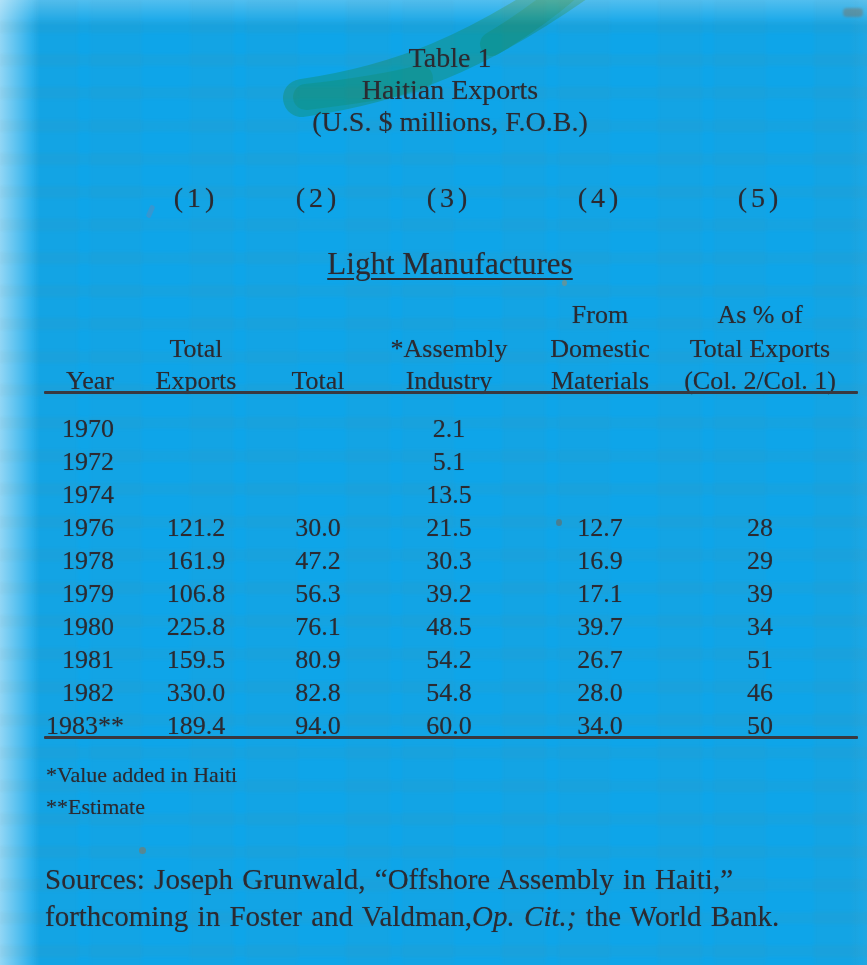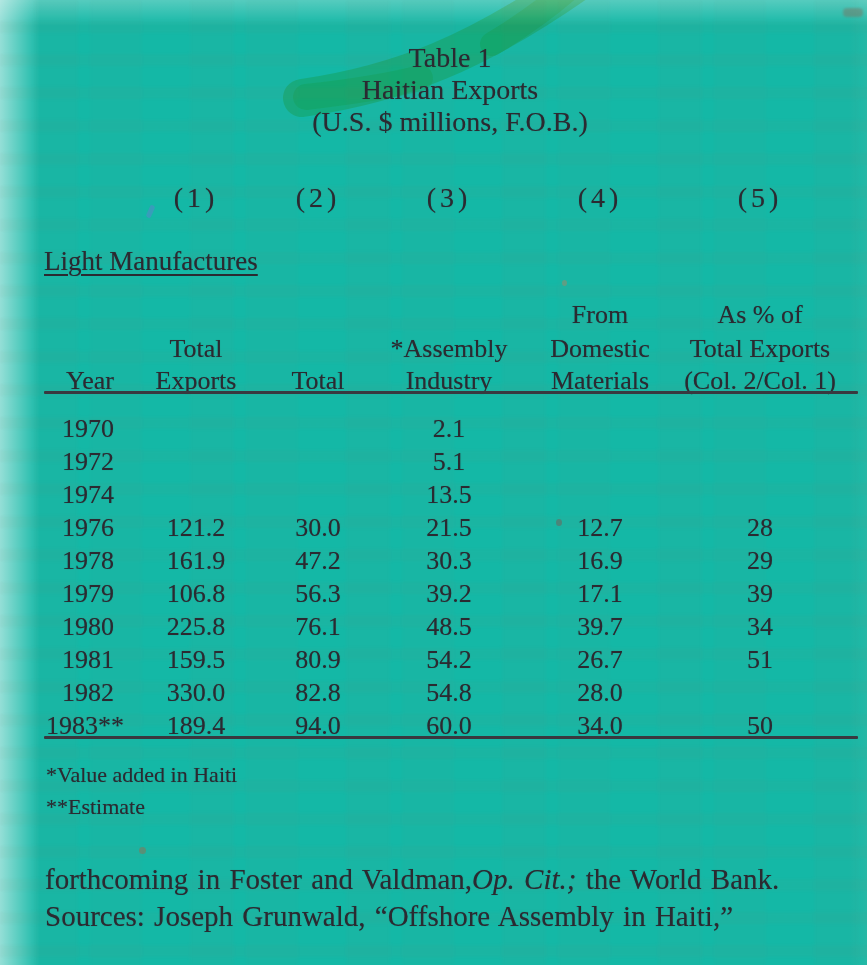--- a/index.html
+++ b/index.html
@@ -1,18 +1,18 @@
 <!DOCTYPE html>
 <html><head>
 <meta charset="utf-8">
 <style>
   html,body { margin:0; padding:0; background:#d8d4cb; }
   .page {
     position:relative; width:867px; height:965px; overflow:hidden;
-    background:#14b8a6;
+    background:#0ea5e9;
     font-family:"Liberation Serif", serif;
     color:#2b2a31;
   }
   .page::before {
     content:""; position:absolute; inset:0; z-index:0; pointer-events:none;
     background:
       linear-gradient(90deg, rgba(255,255,255,.55) 0px, rgba(255,255,255,0) 40px),
       linear-gradient(180deg, rgba(255,255,255,.28) 0px, rgba(255,255,255,0) 26px),
       linear-gradient(270deg, rgba(190,180,158,.10) 0px, rgba(190,180,158,0) 18px);
   }
@@ -24,22 +24,22 @@
       repeating-linear-gradient(180deg, transparent 0 21px, rgba(124,128,108,0.065) 21px 33px),
       repeating-linear-gradient(90deg, transparent 0 34px, rgba(124,128,108,0.05) 34px 78px,
         transparent 78px 90px, rgba(124,128,108,0.045) 90px 142px, transparent 142px 156px);
   }
   .hl { position:absolute; top:0; left:0; z-index:2; mix-blend-mode:multiply; pointer-events:none; }
   .spk { position:absolute; z-index:3; pointer-events:none; border-radius:50%; }
   .content { position:absolute; inset:0; z-index:4; text-shadow:0 0 0.8px rgba(45,44,52,0.45); }
 
   .title { position:absolute; top:42px; left:44px; width:812px; text-align:center;
            font-size:28px; line-height:32px; }
-  .section { position:absolute; top:246px; left:44px; width:812px; 
-             font-size:27px; text-decoration:underline; text-underline-offset:4px;
+  .section { position:absolute; top:246px; left:44px; width:812px; text-align:center;
+             font-size:31px; text-decoration:underline; text-underline-offset:4px;
              text-decoration-thickness:1.5px;font-family:Liberation Serif, serif; }
 
   .grid { position:absolute; left:44px; width:816px; display:grid;
           grid-template-columns:70px 164px 80px 182px 120px 200px; }
   .cell { text-align:center; white-space:nowrap; }
   .cell.left { text-align:right; padding-left:2px; }
 
   .colnums { top:180px; font-size:28px; line-height:36px; }
   .colnums .cell { letter-spacing:4px; }
 
@@ -191,35 +191,36 @@
         <div class="cell">54.2</div>
         <div class="cell">26.7</div>
         <div class="cell">51</div>
       </div>
       <div class="trow">
         <div class="cell left">1982</div>
         <div class="cell">330.0</div>
         <div class="cell">82.8</div>
         <div class="cell">54.8</div>
         <div class="cell">28.0</div>
+        <div class="cell">46</div>
       </div>
       <div class="trow">
         <div class="cell left">1983**</div>
         <div class="cell">189.4</div>
         <div class="cell">94.0</div>
         <div class="cell">60.0</div>
         <div class="cell">34.0</div>
         <div class="cell">50</div>
       </div>
     </div>
 
     <div class="rule rule-bottom"></div>
 
     <div class="fn fn1">*Value added in Haiti</div>
     <div class="fn fn2">**Estimate</div>
 
     <div class="sources">
+      <div>Sources: Joseph Grunwald, “Offshore Assembly in Haiti,”</div>
       <div><span>forthcoming in Foster and Valdman,</span><span class="i">Op. Cit.;</span><span> the World Bank.</span></div>
-      <div>Sources: Joseph Grunwald, “Offshore Assembly in Haiti,”</div>
     </div>
 
   </div>
 </div>
 
 </body></html>

